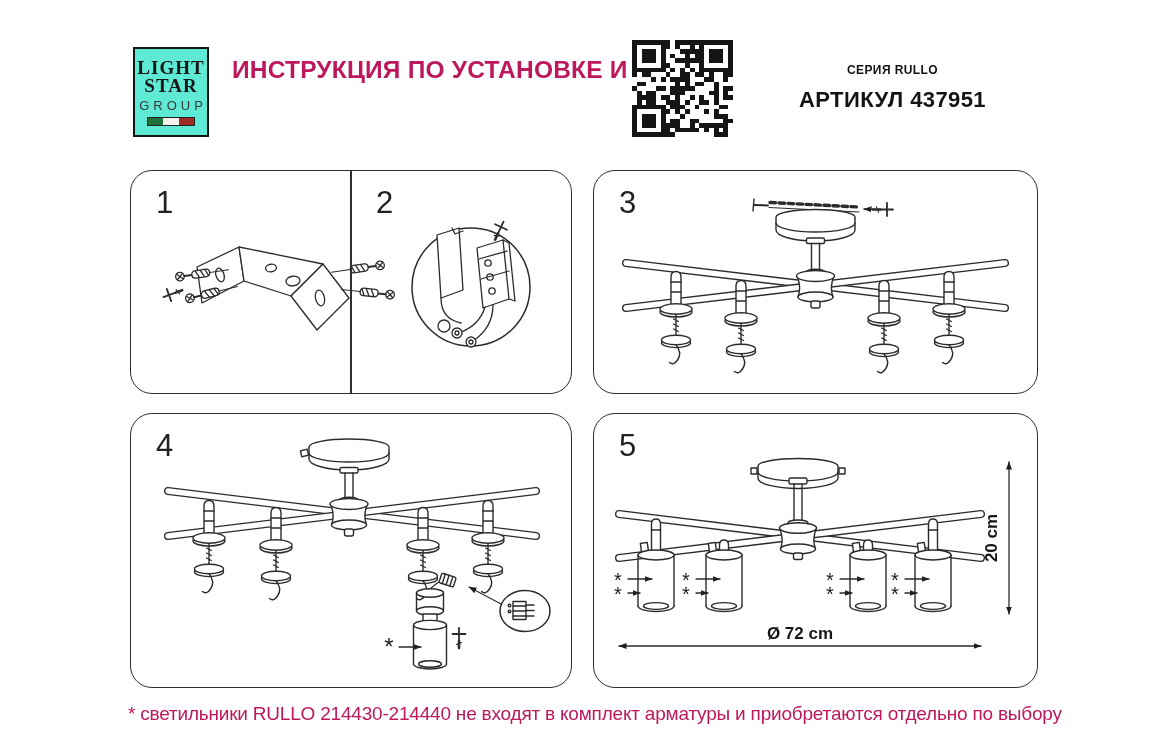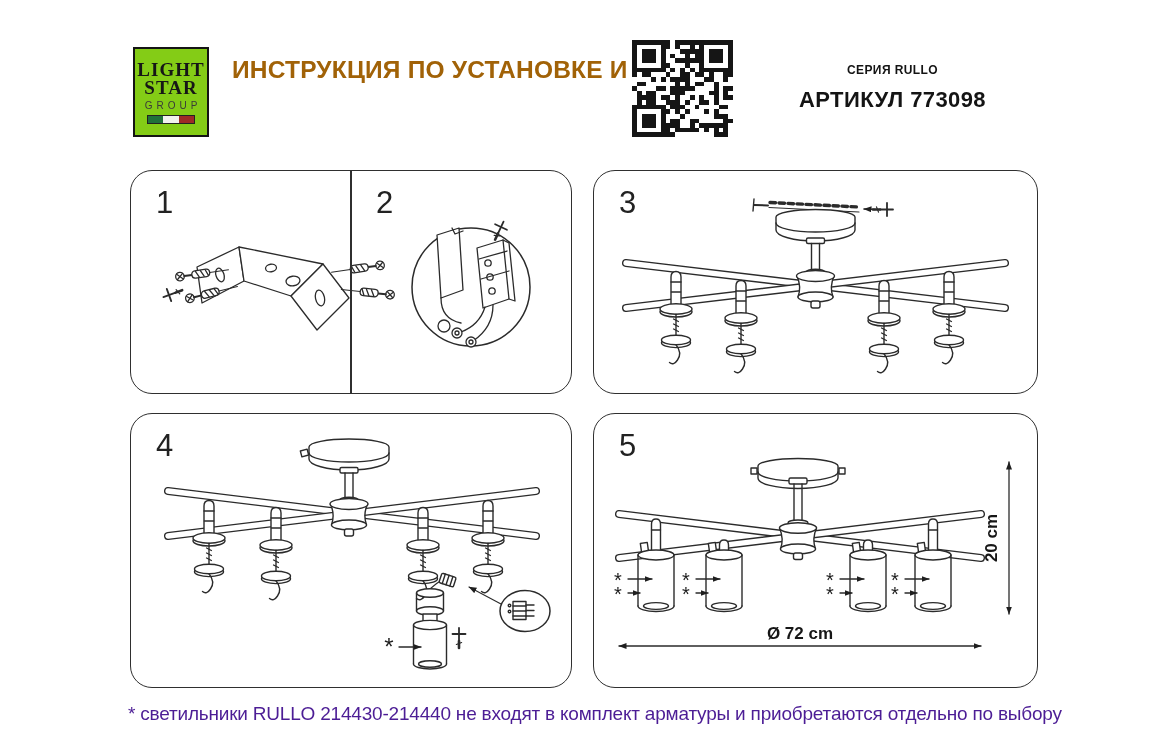--- a/index.html
+++ b/index.html
@@ -1,40 +1,40 @@
 <!DOCTYPE html>
 <html><head>
 <meta charset="utf-8">
 <style>
   html,body{margin:0;padding:0;background:#e8e8e8;}
   .page{position:relative;width:1169px;height:750px;background:#ffffff;overflow:hidden;
         font-family:"Liberation Sans",sans-serif;color:#1b1b1b;}
   
   .logo{position:absolute;left:133px;top:47px;width:72px;height:86px;border:2.5px solid #141414;
-        background:#84cc16;display:flex;flex-direction:column;align-items:center;justify-content:center;}
+        background:#5eead4;display:flex;flex-direction:column;align-items:center;justify-content:center;}
   .logo-w{font-family:"Liberation Serif",serif;font-weight:700;font-size:19px;line-height:18px;
           letter-spacing:1px;color:#161616;}
-  .logo-g{font-size:10px;letter-spacing:4px;color:#3a3a3a;margin-top:3px;text-indent:4px;}
+  .logo-g{font-size:13px;letter-spacing:4px;color:#3a3a3a;margin-top:3px;text-indent:4px;}
   .logo-flag{width:46px;height:7px;border:1px solid #222;display:flex;margin-top:4px;}
   .logo-flag span{flex:1;}
   .title{position:absolute;left:232px;top:56px;font-size:24.5px;font-weight:700;line-height:28px;
-         letter-spacing:.2px;color:#a16207;}
+         letter-spacing:.2px;color:#be185d;}
   .qr{position:absolute;left:632px;top:40px;width:101px;height:97px;background:#fff;
       display:grid;grid-template-columns:repeat(21,1fr);grid-template-rows:repeat(21,1fr);}
   .qr .on{background:#151515;}
   .series{position:absolute;left:790px;top:63px;width:205px;text-align:center;}
   .series-label{font-size:12px;font-weight:700;letter-spacing:.4px;color:#141414;}
   .article-label{font-size:22px;font-weight:700;letter-spacing:.4px;color:#141414;margin-top:10px;}
   
   .panel{position:absolute;border:1.6px solid #2f2f2f;border-radius:22px;background:#fff;}
   .panel svg{position:absolute;left:0;top:0;}
   .divider{position:absolute;left:219px;top:0;bottom:0;width:1.6px;background:#2f2f2f;}
   .step-num{position:absolute;font-size:31px;font-weight:400;color:#222;line-height:1;}
   .n1{left:25px;top:16px;} .n2{left:245px;top:16px;} .nn{left:25px;top:16px;}
-  .footnote{position:absolute;left:128px;top:703px;font-size:19px;letter-spacing:-.2px;color:#4c1d95;}
+  .footnote{position:absolute;left:128px;top:703px;font-size:19px;letter-spacing:-.2px;color:#be185d;}
   
   .mark{font-family:"Liberation Sans",sans-serif;font-size:20px;fill:#1c1c1c;text-anchor:middle;}
   .mark4{font-family:"Liberation Sans",sans-serif;font-size:24px;fill:#1c1c1c;text-anchor:middle;}
   .dim{font-family:"Liberation Sans",sans-serif;font-size:17px;font-weight:600;fill:#161616;text-anchor:middle;}
 </style>
 </head>
 <body>
 
 <div class="page">
 
@@ -492,21 +492,21 @@
       <div></div>
       <div></div>
       <div class="on"></div>
       <div class="on"></div>
       <div class="on"></div>
       <div></div>
     </div>
 
   <div class="series">
     <div class="series-label">СЕРИЯ RULLO</div>
-    <div class="article-label">АРТИКУЛ 773098</div>
+    <div class="article-label">АРТИКУЛ 437951</div>
   </div>
 
   <section class="panel" style="left:130px;top:170px;width:440px;height:222px;">
     <svg viewBox="0 0 440 222" width="440" height="222">
       <defs>
         <marker id="arw" markerWidth="10" markerHeight="8" refX="7.5" refY="3" orient="auto-start-reverse" markerUnits="userSpaceOnUse">
           <path d="M0,0 L8,3 L0,6 Z" fill="#1f1f1f"></path>
         </marker>
         <g id="sglyph">
           <line x1="-6" y1="0" x2="7" y2="0" stroke-width="1.8"></line>

